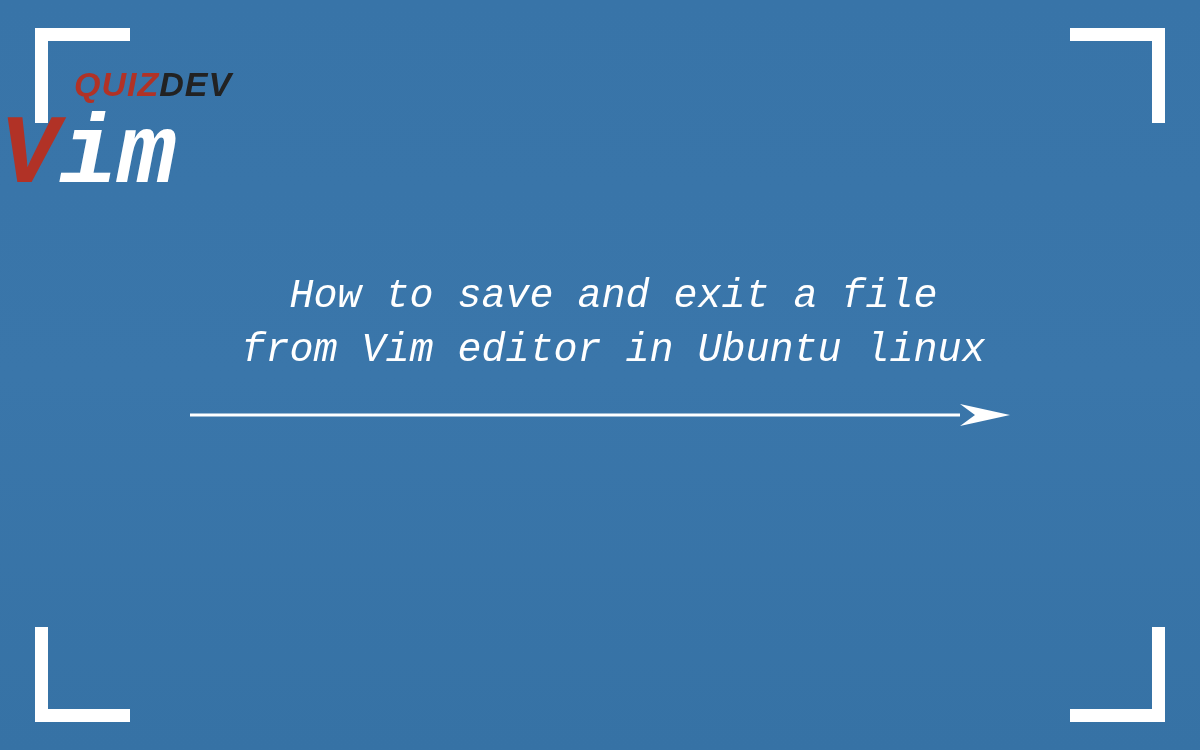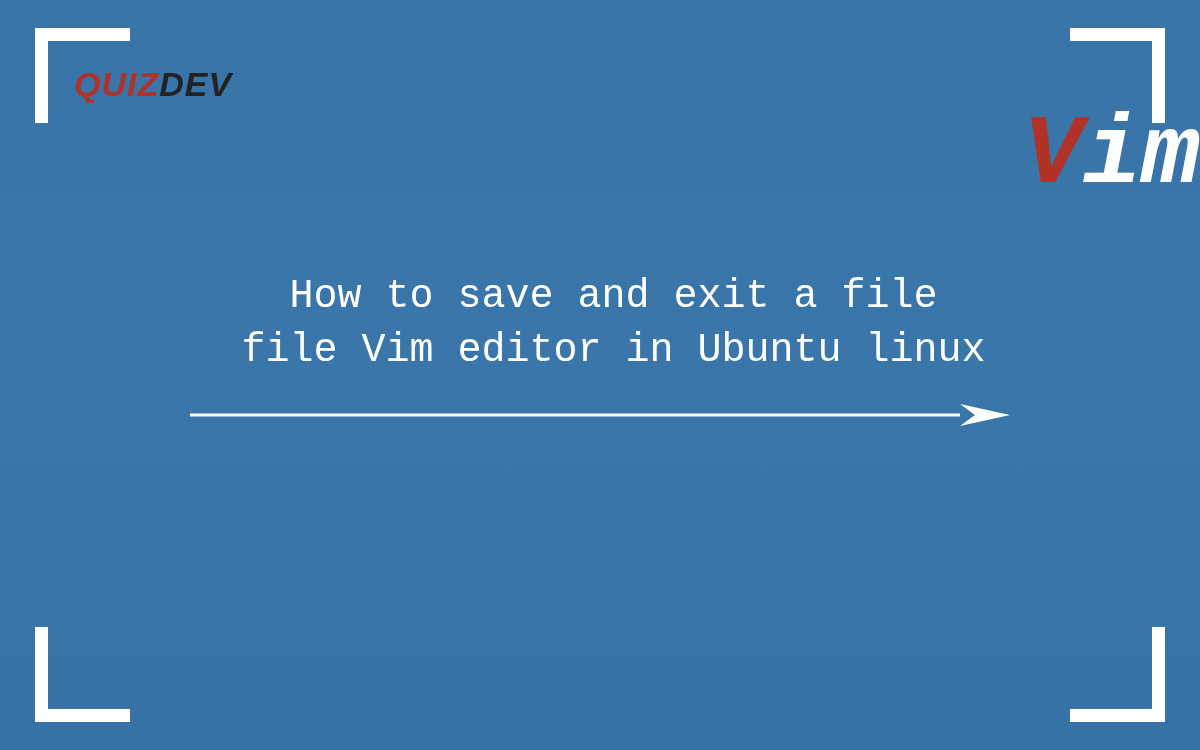--- a/index.html
+++ b/index.html
@@ -59,38 +59,39 @@
       color: #b13226;
     }
     .logo-dev {
       color: #222222;
     }
     .heading {
       position: absolute;
       top: 100px;
       left: 0;
       width: 100%;
-      text-align: right;
+      text-align: left;
       font-style: italic;
       font-weight: bold;
       font-size: 98px;
       font-family: 'Courier New', Courier, monospace;
     }
     .heading-v {
       color: #b13226;
     }
     .heading-im {
       color: #ffffff;
     }
     .subtitle {
       position: absolute;
       top: 270px;
       left: 0;
       width: 100%;
       text-align: center;
+      font-style: italic;
       font-size: 40px;
       color: #ffffff;
       line-height: 1.35;
       font-family: 'Courier New', Courier, monospace;
       font-weight: 500;
       padding-left: 27px;
     }
     .arrow-container {
       position: absolute;
       top: 400px;
@@ -110,21 +111,21 @@
 <div class="logo">
   <span class="logo-quiz">QUIZ</span><span class="logo-dev">DEV</span>
 </div>
 
 <div class="heading">
   <span class="heading-v">V</span><span class="heading-im">im</span>
 </div>
 
 <div class="subtitle">
   <div>How to save and exit a file</div>
-  <div>file Vim editor in Ubuntu linux</div>
+  <div>from Vim editor in Ubuntu linux</div>
 </div>
 
 <div class="arrow-container">
   <svg width="820" height="30" viewBox="0 0 820 30">
     <line x1="0" y1="15" x2="770" y2="15" stroke="#ffffff" stroke-width="3"></line>
     <polygon points="770,4 820,15 770,26 785,15" fill="#ffffff"></polygon>
   </svg>
 </div>
 
 </body></html>

